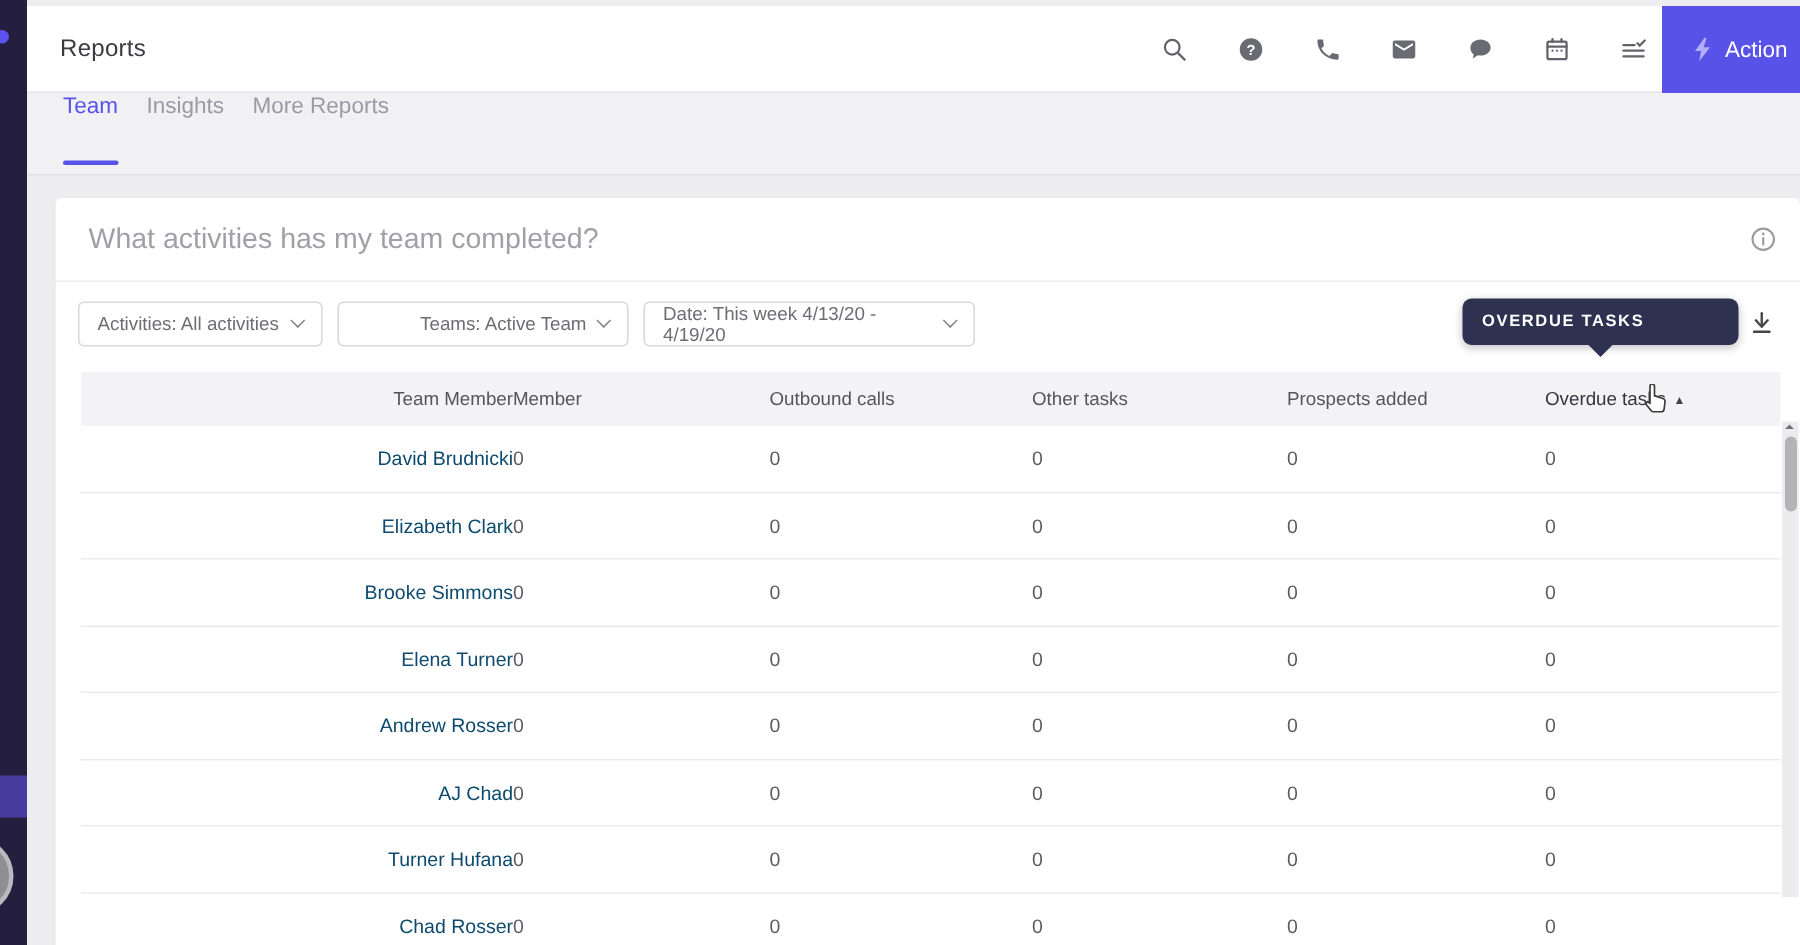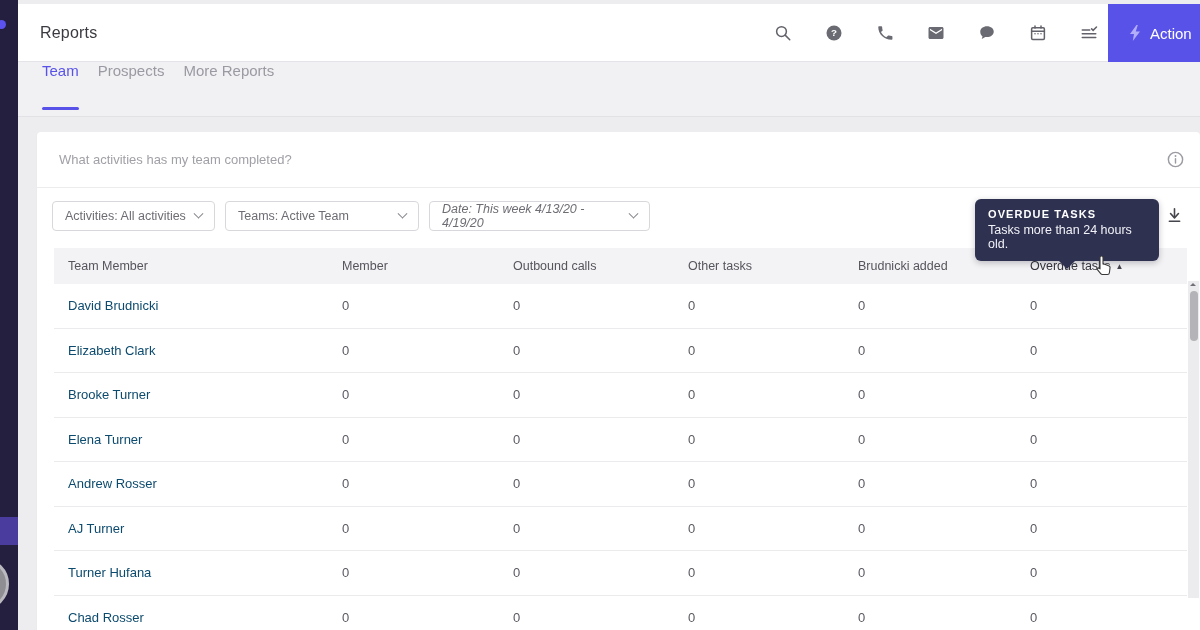--- a/index.html
+++ b/index.html
@@ -43,39 +43,39 @@
   .tabbar { height:55px; background:#f1f1f3; border-bottom:1px solid #e2e2e6;
     display:flex; align-items:center; gap:19px; padding-left:24px; }
   .tab { font-size:15px; color:#9a9aa2; position:relative; height:100%; display:flex; align-items:flex-start; cursor:pointer; }
   .tab.active { color:var(--accent); }
   .tab.active .tab-underline { position:absolute; left:0; right:0; bottom:6px; height:3px; border-radius:2px; background:var(--accent); }
 
   
   .card { position:absolute; left:19px; top:128px; right:0; height:540px; background:#ffffff;
     border-radius:4px 4px 0 0; box-shadow:0 1px 2px rgba(0,0,0,.04); }
   .card-head { height:56px; display:flex; align-items:center; padding:0 14px 0 22px; border-bottom:1px solid #ececee; }
-  .question { font-size:13px; color:#a0a0a7; }
+  .question { font-size:19px; color:#a0a0a7; }
   .info-btn { margin-left:auto; width:20px; height:20px; cursor:pointer; }
   .info-btn svg { width:19px; height:19px; }
 
   .filter-row { height:56px; display:flex; align-items:center; gap:10px; padding-left:15px; position:relative; }
   .dropdown { height:30px; border:1px solid #d8d8dc; border-radius:4px; background:#fff;
     display:flex; align-items:center; justify-content:space-between; padding:0 12px;
     font-size:12.5px; color:#6d6d74; cursor:pointer; }
-  .dd-activities { width:163px; } .dd-teams { width:194px; } .dd-date { width:221px;font-style:italic; }
+  .dd-activities { width:163px; } .dd-teams { width:194px;justify-content:flex-end; } .dd-date { width:221px; }
   .chev { width:7px; height:7px; border-right:1.6px solid #83838b; border-bottom:1.6px solid #83838b;
     transform:rotate(45deg) translate(-2px,-2px); flex:0 0 auto; margin-left:8px; }
   .download-btn { position:absolute; right:15px; top:18px; width:20px; height:20px; cursor:pointer; }
   .download-btn svg { width:19px; height:19px; }
 
   
   .table { margin:4px 13px 0 17px; }
   .thead-row, .trow { display:grid; grid-template-columns:288px 171px 175px 170px 172px 1fr; align-items:center; }
   .thead-row { background:#f3f3f5; height:36px; font-size:12.5px; color:#55555c; }
-  .cell:first-child { padding-left:14px; }
+  .cell:first-child { padding-left:14px;text-align:right; }
   .hcell { cursor:pointer; }
   .hcell.sorted { color:#35353d; }
   .sort-caret { font-size:8px; margin-left:5px; color:#44444c; vertical-align:1px; }
   .trow { height:44.5px; border-bottom:1px solid #ebebed; font-size:13px; }
   .cell.name { color:#0c4a6e; }
   .cell.val { color:#5a5a62; }
 
   
   .tooltip { position:absolute; left:975px; top:195px; width:184px; background:var(--tooltip); color:#fff;
     border-radius:6px; padding:9px 13px 10px; z-index:40; box-shadow:0 2px 6px rgba(20,20,40,.25); }
@@ -163,21 +163,21 @@
       <span>Action</span>
     </button>
   </div>
 
   <div class="tabbar">
     <div class="tab active">
       <span>Team</span>
       <span class="tab-underline"></span>
     </div>
     <div class="tab">
-        <span>Prospects</span>
+        <span>Insights</span>
       </div>
     <div class="tab">
         <span>More Reports</span>
       </div>
   </div>
 
   <div class="card">
     <div class="card-head">
       <div class="question">What activities has my team completed?</div>
       <div class="info-btn">
@@ -210,42 +210,42 @@
           </svg>
       </div>
     </div>
 
     <div class="table">
       <div class="thead-row">
           <div class="cell hcell">Team Member</div>
           <div class="cell hcell">Member</div>
           <div class="cell hcell">Outbound calls</div>
           <div class="cell hcell">Other tasks</div>
-          <div class="cell hcell">Brudnicki added</div>
+          <div class="cell hcell">Prospects added</div>
           <div class="cell hcell sorted">Overdue tasks<span class="sort-caret">▲</span></div>
         </div>
       <div>
           <div class="trow">
             <div class="cell name">David Brudnicki</div>
             <div class="cell val">0</div>
             <div class="cell val">0</div>
             <div class="cell val">0</div>
             <div class="cell val">0</div>
             <div class="cell val">0</div>
           </div>
           <div class="trow">
             <div class="cell name">Elizabeth Clark</div>
             <div class="cell val">0</div>
             <div class="cell val">0</div>
             <div class="cell val">0</div>
             <div class="cell val">0</div>
             <div class="cell val">0</div>
           </div>
           <div class="trow">
-            <div class="cell name">Brooke Turner</div>
+            <div class="cell name">Brooke Simmons</div>
             <div class="cell val">0</div>
             <div class="cell val">0</div>
             <div class="cell val">0</div>
             <div class="cell val">0</div>
             <div class="cell val">0</div>
           </div>
           <div class="trow">
             <div class="cell name">Elena Turner</div>
             <div class="cell val">0</div>
             <div class="cell val">0</div>
@@ -255,21 +255,21 @@
           </div>
           <div class="trow">
             <div class="cell name">Andrew Rosser</div>
             <div class="cell val">0</div>
             <div class="cell val">0</div>
             <div class="cell val">0</div>
             <div class="cell val">0</div>
             <div class="cell val">0</div>
           </div>
           <div class="trow">
-            <div class="cell name">AJ Turner</div>
+            <div class="cell name">AJ Chad</div>
             <div class="cell val">0</div>
             <div class="cell val">0</div>
             <div class="cell val">0</div>
             <div class="cell val">0</div>
             <div class="cell val">0</div>
           </div>
           <div class="trow">
             <div class="cell name">Turner Hufana</div>
             <div class="cell val">0</div>
             <div class="cell val">0</div>
@@ -284,21 +284,20 @@
             <div class="cell val">0</div>
             <div class="cell val">0</div>
             <div class="cell val">0</div>
           </div>
         </div>
     </div>
   </div>
 
   <div class="tooltip" style="left:957px;">
     <div class="tooltip-title">OVERDUE TASKS</div>
-    <div class="tooltip-body">Tasks more than 24 hours old.</div>
     <div class="tooltip-arrow"></div>
   </div>
 
   <div class="vscroll">
     <div class="varrow up"></div>
     <div class="vthumb"></div>
 
   </div>
 
 </div>

